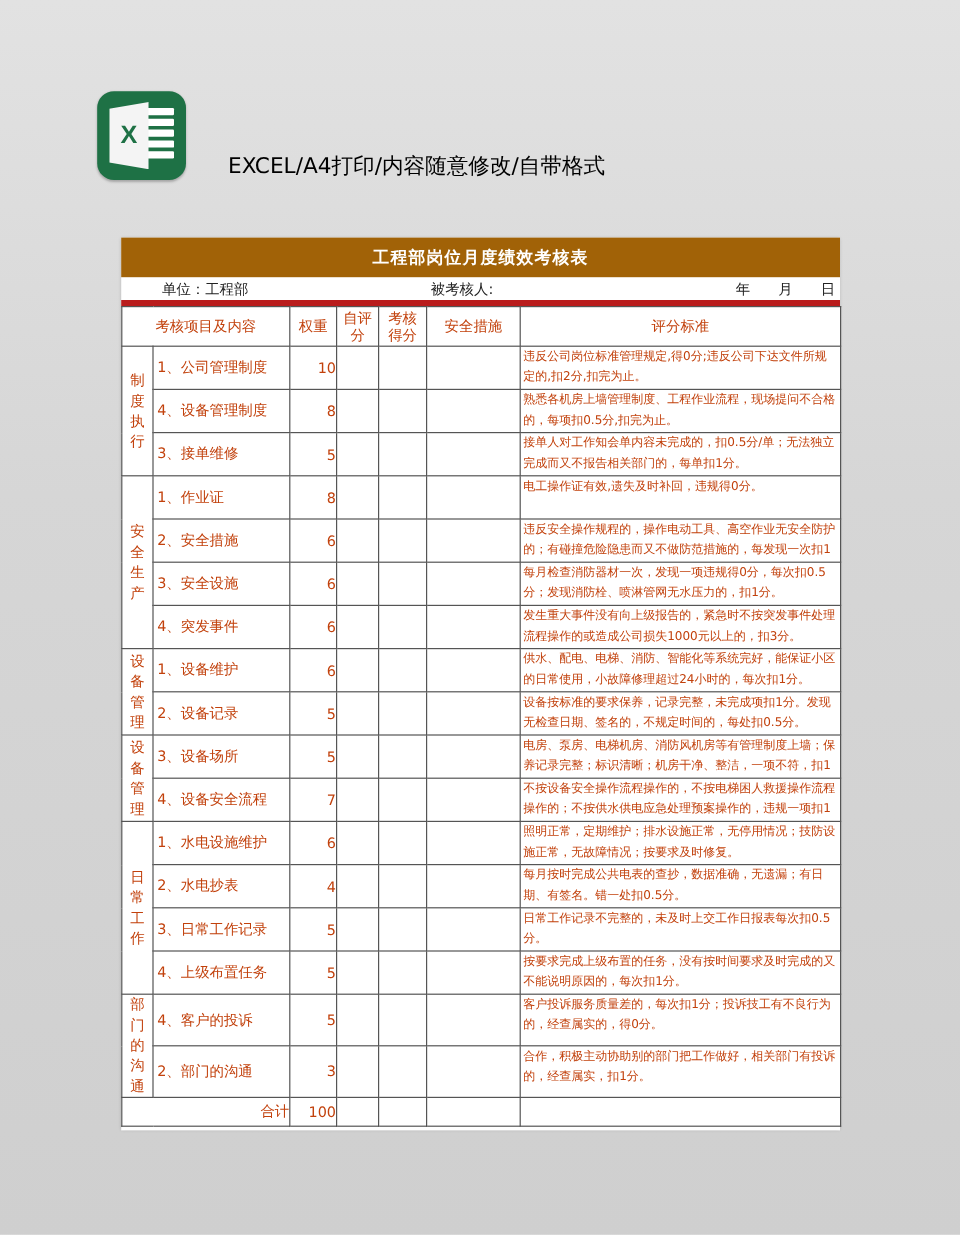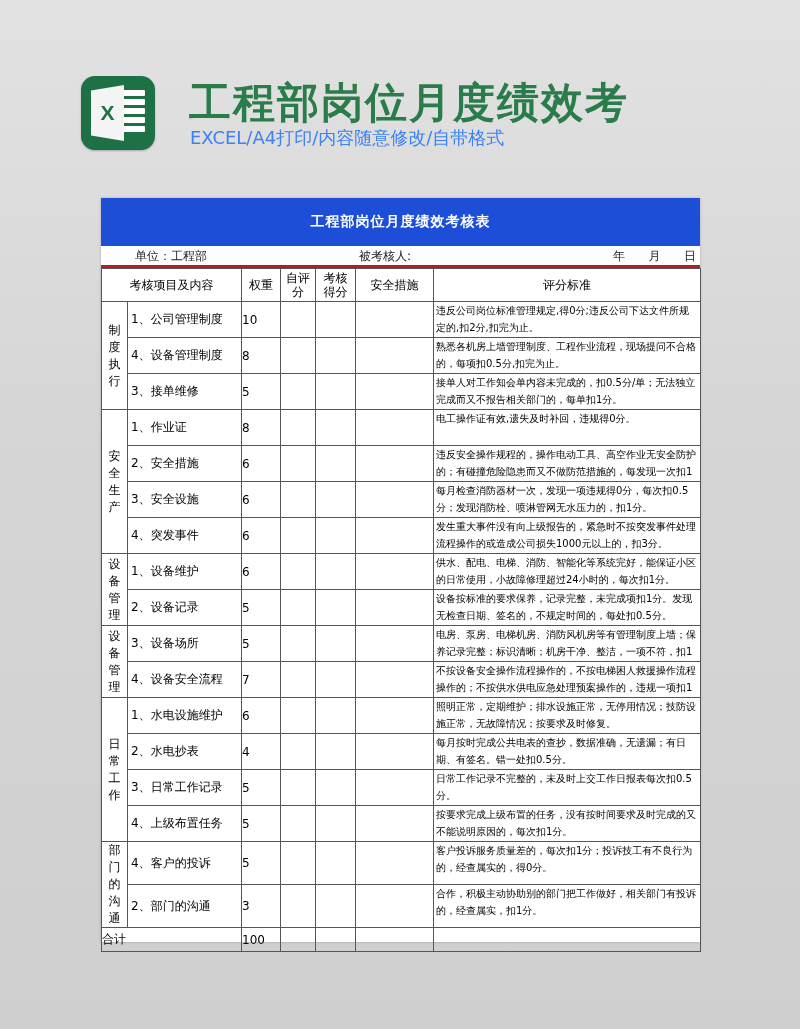--- a/index.html
+++ b/index.html
@@ -21,45 +21,45 @@
     position: absolute; left: 10px; top: 9px; width: 33px; height: 56px; background: #f4f4f4;
     clip-path: polygon(0 10%, 100% 0, 100% 100%, 0 90%);
     display: flex; align-items: center; justify-content: center;
   }
   .logo .page b { color: #1e7145; font-size: 21px; font-family: "Liberation Sans", sans-serif; font-weight: 700; }
   .title-big {
     position: absolute; left: 189px; top: 75px; font-size: 42px; color: #2a7c4a;
     font-weight: 700; letter-spacing: 2px; white-space: nowrap;
   }
   .subtitle {
-    position: absolute; left: 190px; top: 126px; font-size: 18px; color: #3b82f6; white-space: nowrap;
+    position: absolute; left: 190px; top: 126px; font-size: 18px; color: #000000; white-space: nowrap;
   }
 
   .sheetwrap {
     position: absolute; left: 101px; top: 198px; width: 599px; height: 744px;
     background: #fff;
     box-shadow: 0 0 3px rgba(0,0,0,0.2);
   }
   .doc-title {
-    height: 48px; background: #1d4ed8; color: #fff; font-size: 14px; font-weight: 700;
+    height: 33px; background: #a16207; color: #fff; font-size: 14px; font-weight: 700;
     display: flex; align-items: center; justify-content: center; letter-spacing: 1px;
   }
   .info-row {
     height: 19px; position: relative; font-size: 12px; color: #222;
-    border-bottom: 3px solid #b91c1c;
+    border-bottom: 5px solid #b91c1c;
   }
   .info-row span { position: absolute; top: 2px; white-space: nowrap; }
 
-  table { border-collapse: collapse; table-layout: fixed; width: 599px; font-size: 12px; color: #000000; }
+  table { border-collapse: collapse; table-layout: fixed; width: 599px; font-size: 12px; color: #c2410c; }
   td, th { border: 1px solid #555; padding: 0; overflow: hidden; font-weight: normal; }
   th { text-align: center; height: 32px; line-height: 14px; }
   td.cat { width: 26px; text-align: center; vertical-align: middle; line-height: 17px; }
   td.cat .v { display: inline-block; width: 14px; word-break: break-all; }
   td.item { padding-left: 3px; white-space: nowrap; }
-  td.num { text-align: left; }
+  td.num { text-align: right; }
   td.crit { font-size: 10px; line-height: 17px; padding: 0 2px; vertical-align: top; }
   td.crit .clip { height: 35px; overflow: hidden; }
   tr.r { height: 36px; }
   tr.total { height: 24px; }
   .footer-row { height: 24px; position: relative; font-size: 12px; color: #222; }
   .footer-row span { position: absolute; top: 5px; }
   .bottom-bar { position: absolute; left: 0; top: 990px; width: 800px; height: 39px; }
 </style>
 </head>
 <body>
@@ -70,21 +70,20 @@
       <span></span>
         <span></span>
         <span></span>
         <span></span>
         <span></span>
     </div>
     <div class="page">
       <b>X</b>
     </div>
   </div>
-  <div class="title-big">工程部岗位月度绩效考</div>
   <div class="subtitle">EXCEL/A4打印/内容随意修改/自带格式</div>
 </div>
 
 <div class="sheetwrap">
   <div class="doc-title">工程部岗位月度绩效考核表</div>
   <div class="info-row">
     <span style="left:34px">单位：工程部</span>
     <span style="left:258px">被考核人:</span>
     <span style="right:4px; word-spacing:4px; white-space:pre">年   月   日</span>
   </div>

